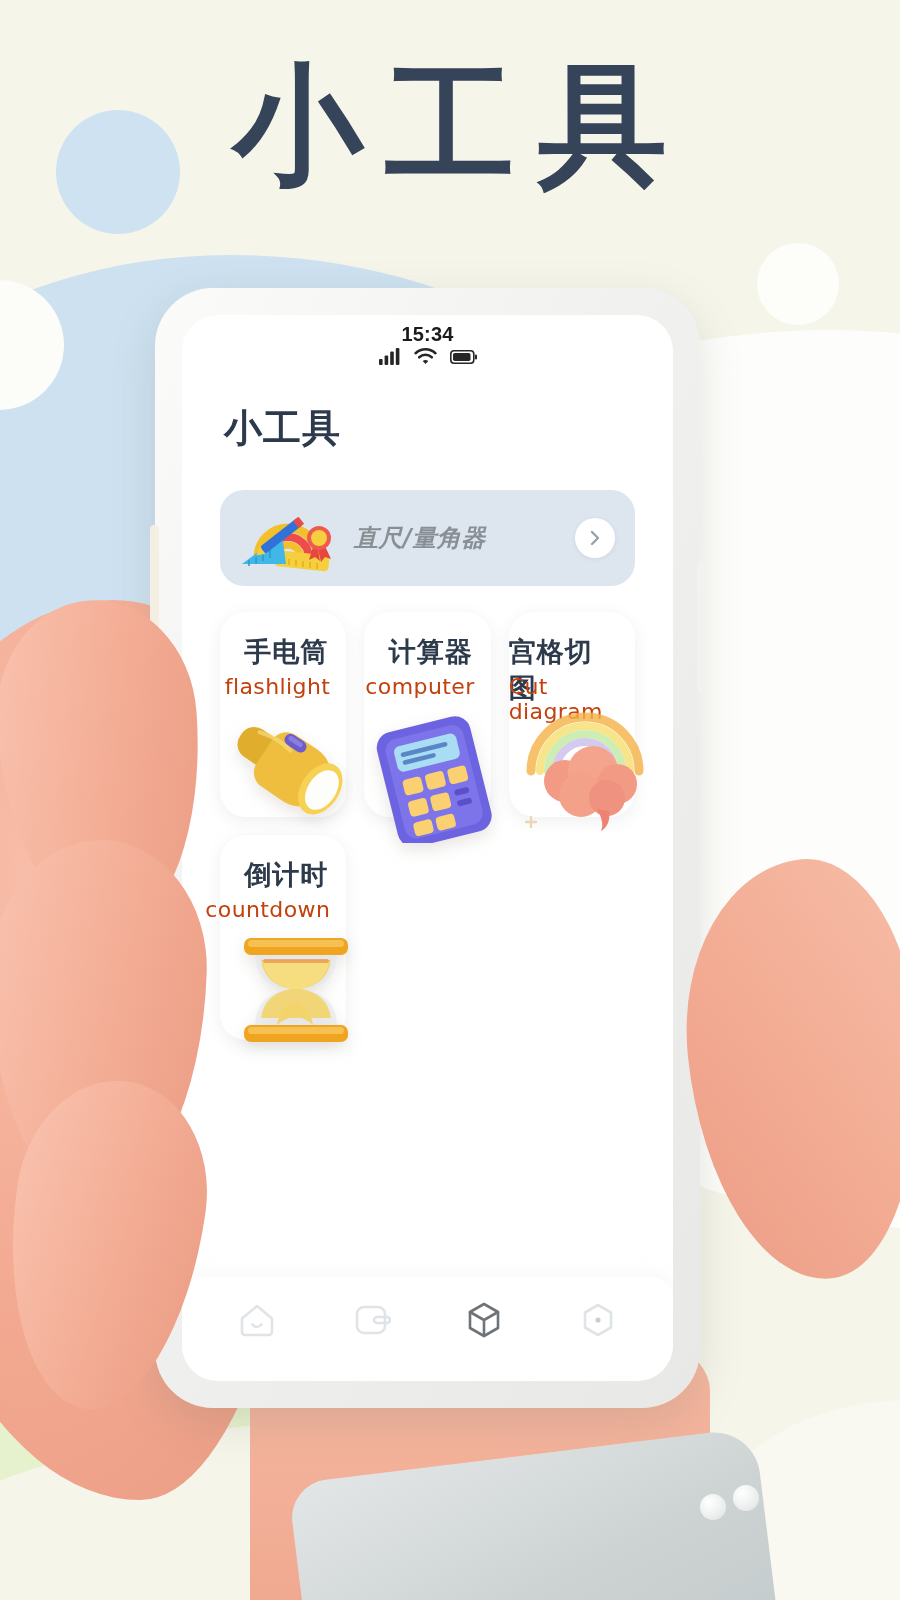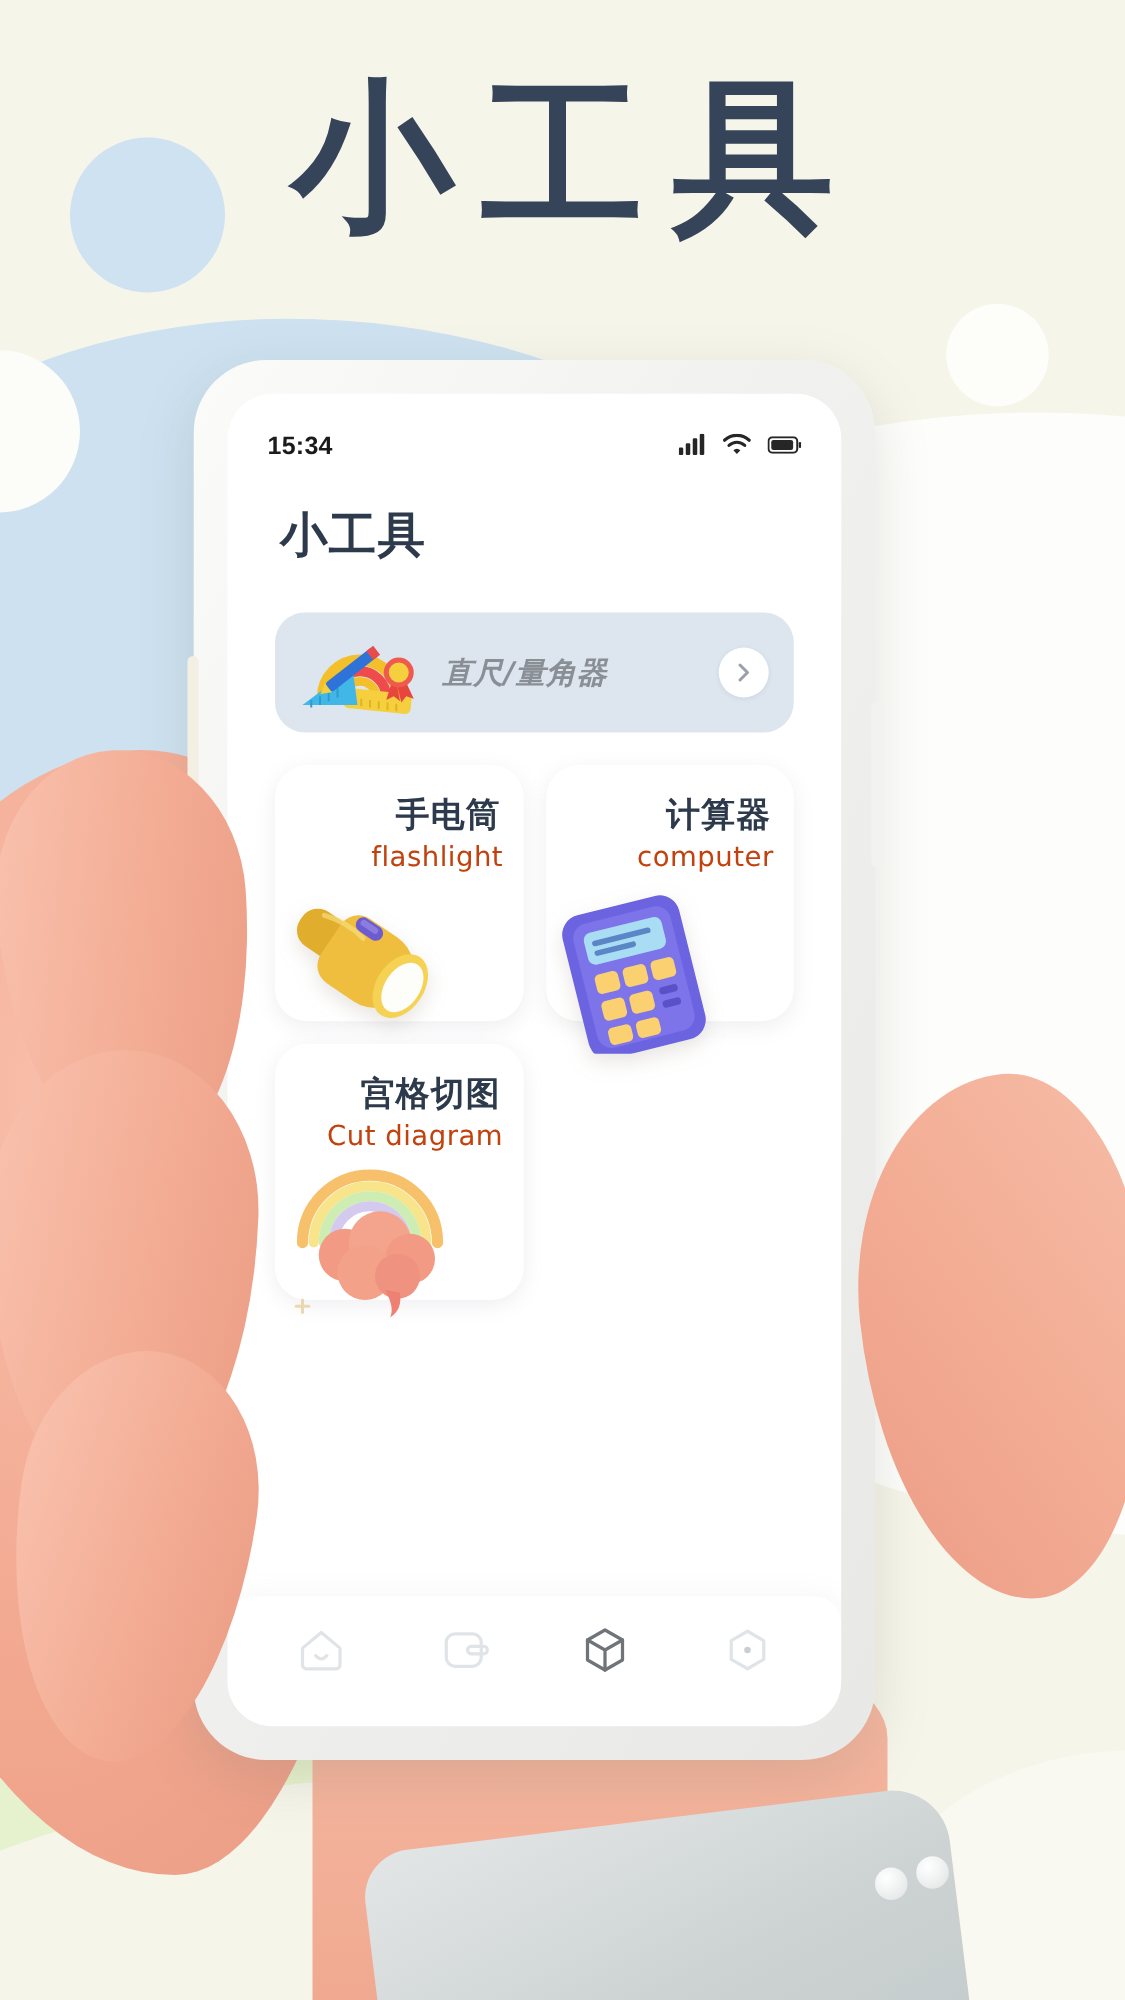--- a/index.html
+++ b/index.html
@@ -190,24 +190,25 @@
     background: #ffffff;
     border-radius: 36px;
     overflow: hidden;
   }
 
   
   .status-bar {
     position: relative;
     height: 54px;
     display: flex;
-    align-items: flex-end;
+    align-items: center;
     justify-content: space-between;
     padding: 8px 32px 0 32px;
     box-sizing: border-box;
+    flex-direction: column;
   }
   .status-time {
     font-size: 20px;
     font-weight: 700;
     color: #1b1b1b;
     letter-spacing: 0.2px;
   }
   .status-icons {
     display: flex;
     align-items: center;
@@ -261,21 +262,21 @@
     display: flex;
     align-items: center;
     justify-content: center;
     box-shadow: 0 1px 4px rgba(80,90,110,0.10);
   }
 
   
   .tool-grid {
     margin: 26px 38px 0 38px;
     display: grid;
-    grid-template-columns: 1fr 1fr;
+    grid-template-columns: 1fr 1fr 1fr;
     gap: 18px 18px;
   }
   .tool-card {
     position: relative;
     height: 205px;
     background: #ffffff;
     border-radius: 26px;
     box-shadow: 0 4px 16px rgba(140,145,160,0.14);
     overflow: visible;
   }
@@ -499,20 +500,37 @@
                 <path d="M84 124 q8 14 4 22 q10 -6 8 -20z" fill="#ef8172"></path>
               </g>
               <g stroke="#e8cfa0" stroke-width="2.4" stroke-linecap="round" opacity="0.8">
                 <line x1="18" y1="132" x2="18" y2="142"></line>
                 <line x1="13" y1="137" x2="23" y2="137"></line>
               </g>
             </svg>
           </div>
         </div>
 
+        <div class="tool-card">
+          <div class="tool-title">倒计时</div>
+          <div class="tool-sub">countdown</div>
+          <div class="tool-art shadow-soft" style="left:2px;bottom:-26px;">
+            <svg width="150" height="150" viewBox="0 0 150 150">
+              <rect x="22" y="22" width="104" height="17" rx="7" fill="#efa520"></rect>
+              <rect x="26" y="24" width="96" height="7" rx="3.5" fill="#f7c052"></rect>
+              <path d="M33 39 h82 q-2 32 -33 35 q31 3 33 35 h-82 q2 -32 33 -35 q-31 -3 -33 -35z" fill="#e4e7ea" opacity="0.62"></path>
+              <path d="M39 44 h70 q-3 24 -30 29 q27 5 30 29 h-70 q3 -24 30 -29 q-27 -5 -30 -29z" fill="#f3d46c" opacity="0.9"></path>
+              <path d="M41 46 h66 q-4 22 -28 27 h-10 q-24 -5 -28 -27z" fill="#f6dd7f"></path>
+              <path d="M55 109 q18 -16 36 0 q-3 -18 -18 -24 q-15 6 -18 24z" fill="#f3d46c"></path>
+              <rect x="22" y="109" width="104" height="17" rx="7" fill="#efa520"></rect>
+              <rect x="26" y="111" width="96" height="7" rx="3.5" fill="#f7c052"></rect>
+              <rect x="41" y="43" width="66" height="4" rx="2" fill="#e8914d" opacity="0.7"></rect>
+            </svg>
+          </div>
+        </div>
 
       </div>
 
       <div class="bottom-nav">
         <div class="nav-item">
           <span>
             <svg width="40" height="40" viewBox="0 0 40 40">
               <path d="M5 18.5 L20 6 L35 18.5 V32 a3 3 0 0 1 -3 3 H8 a3 3 0 0 1 -3 -3 z" stroke="#e1e4e7" stroke-width="2.6" fill="none" stroke-linejoin="round"></path>
               <path d="M15.5 24.5 q4.5 5 9 0" stroke="#e1e4e7" stroke-width="2.6" fill="none" stroke-linecap="round"></path>
             </svg>

